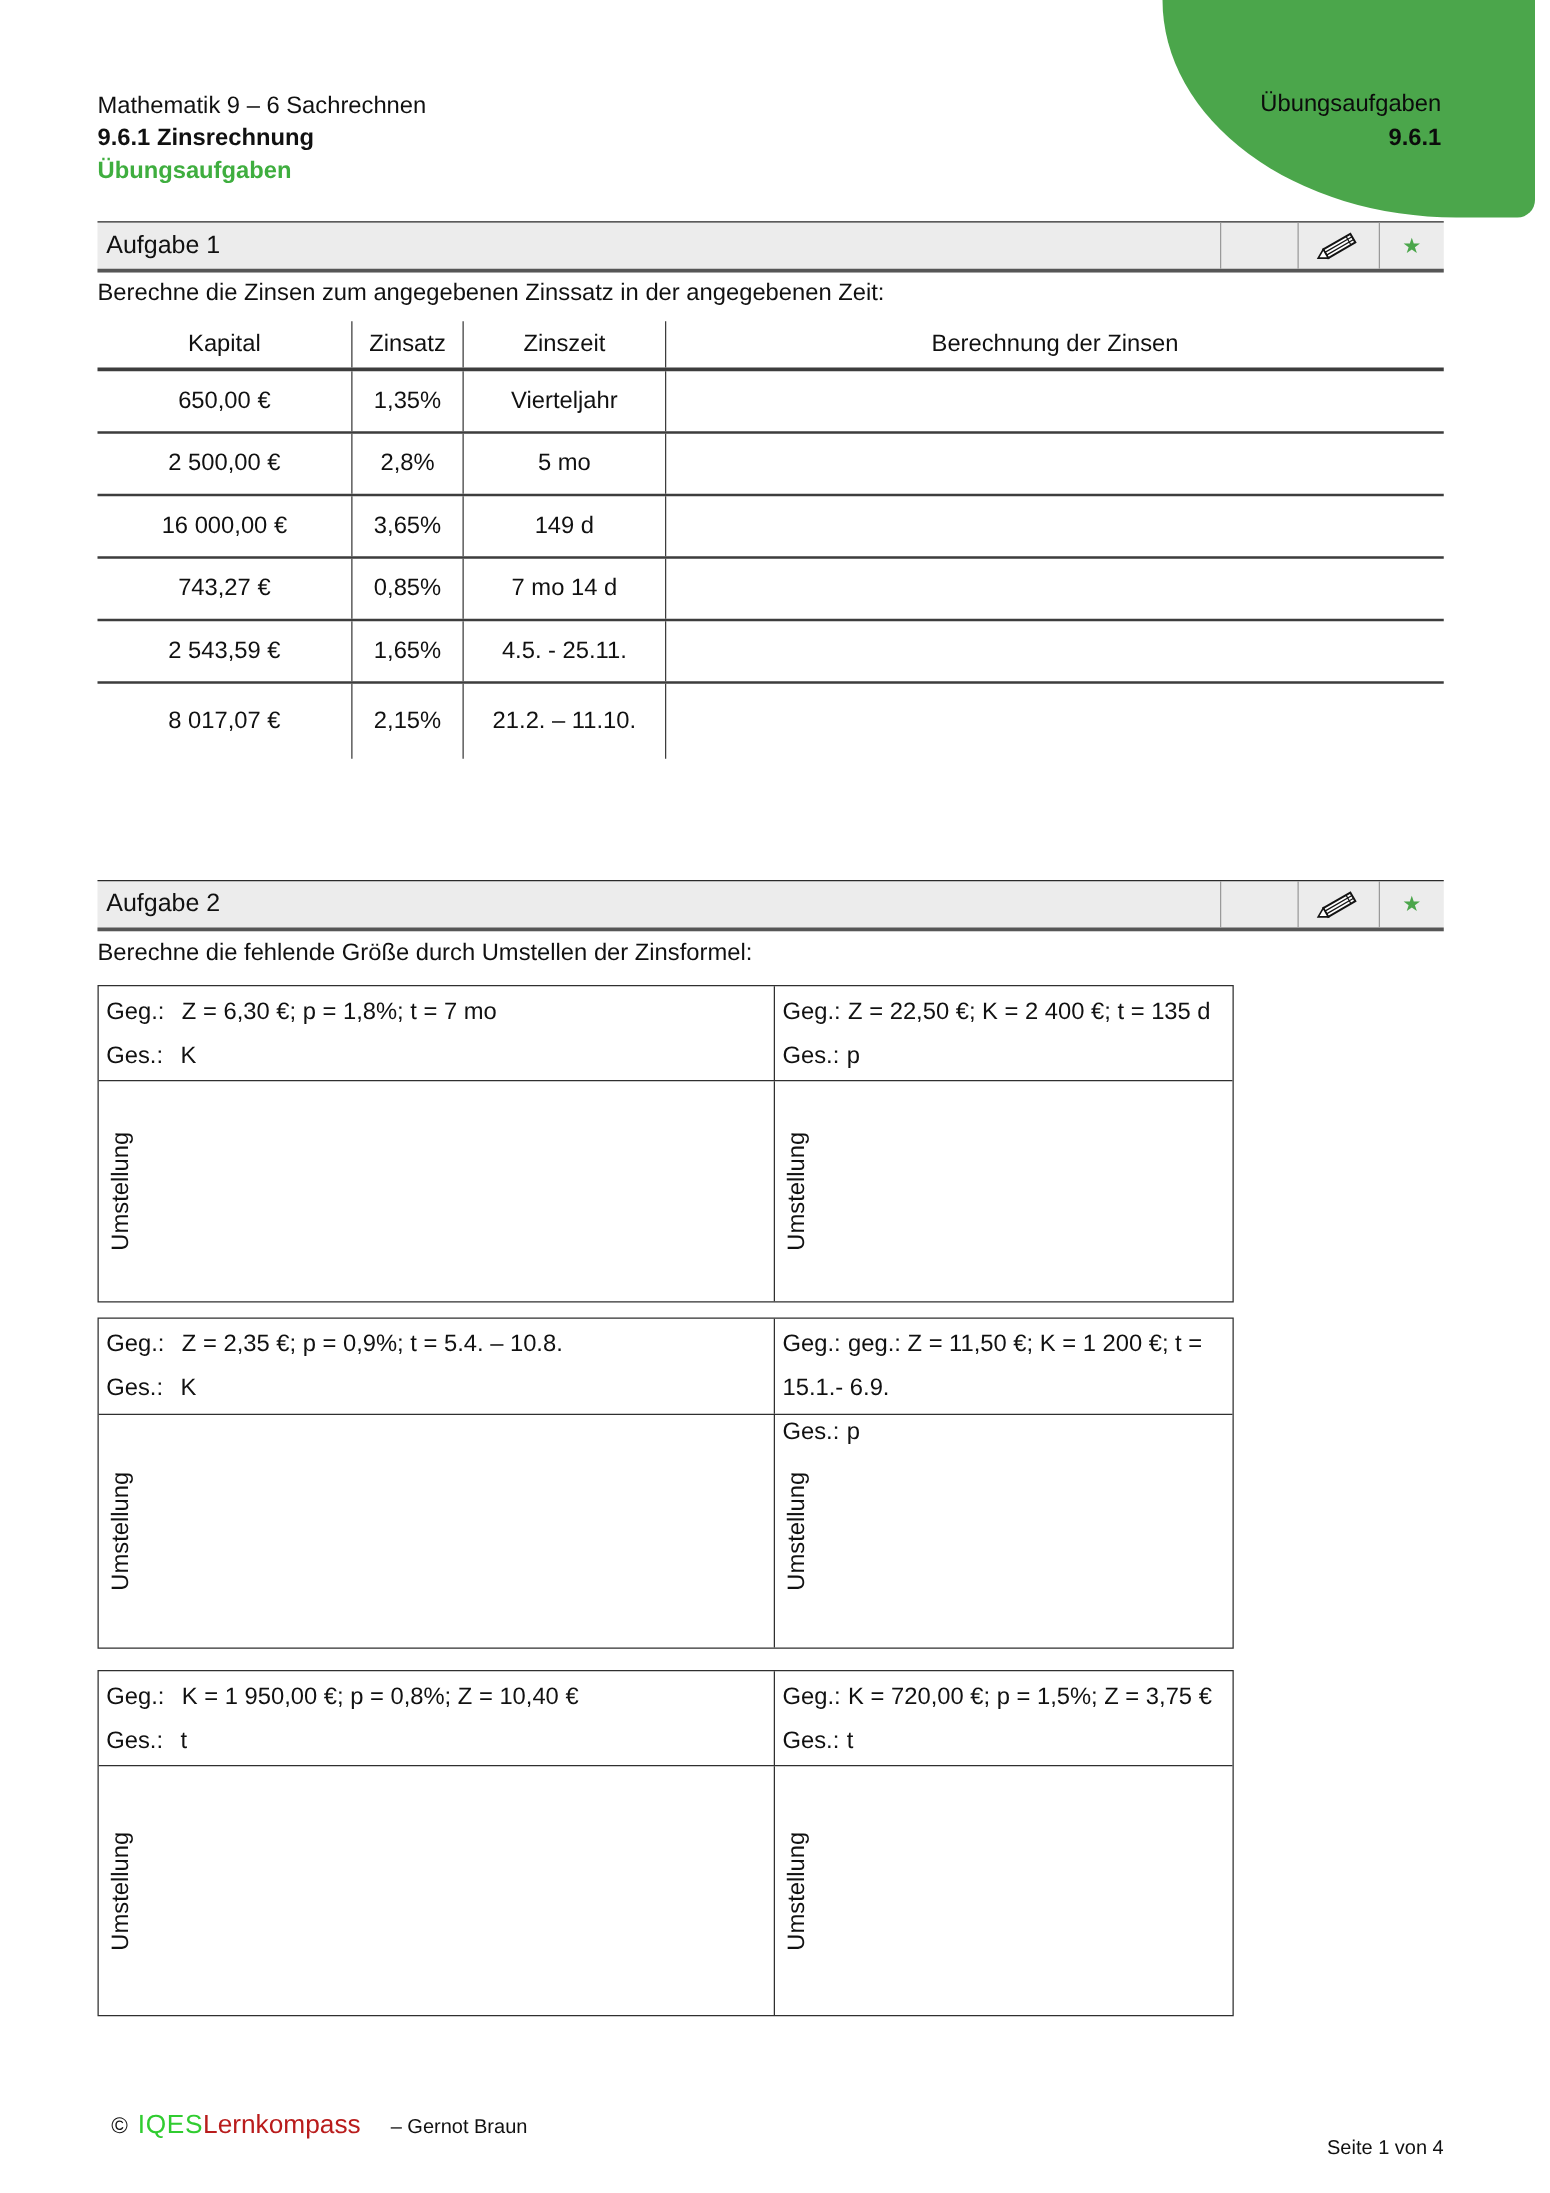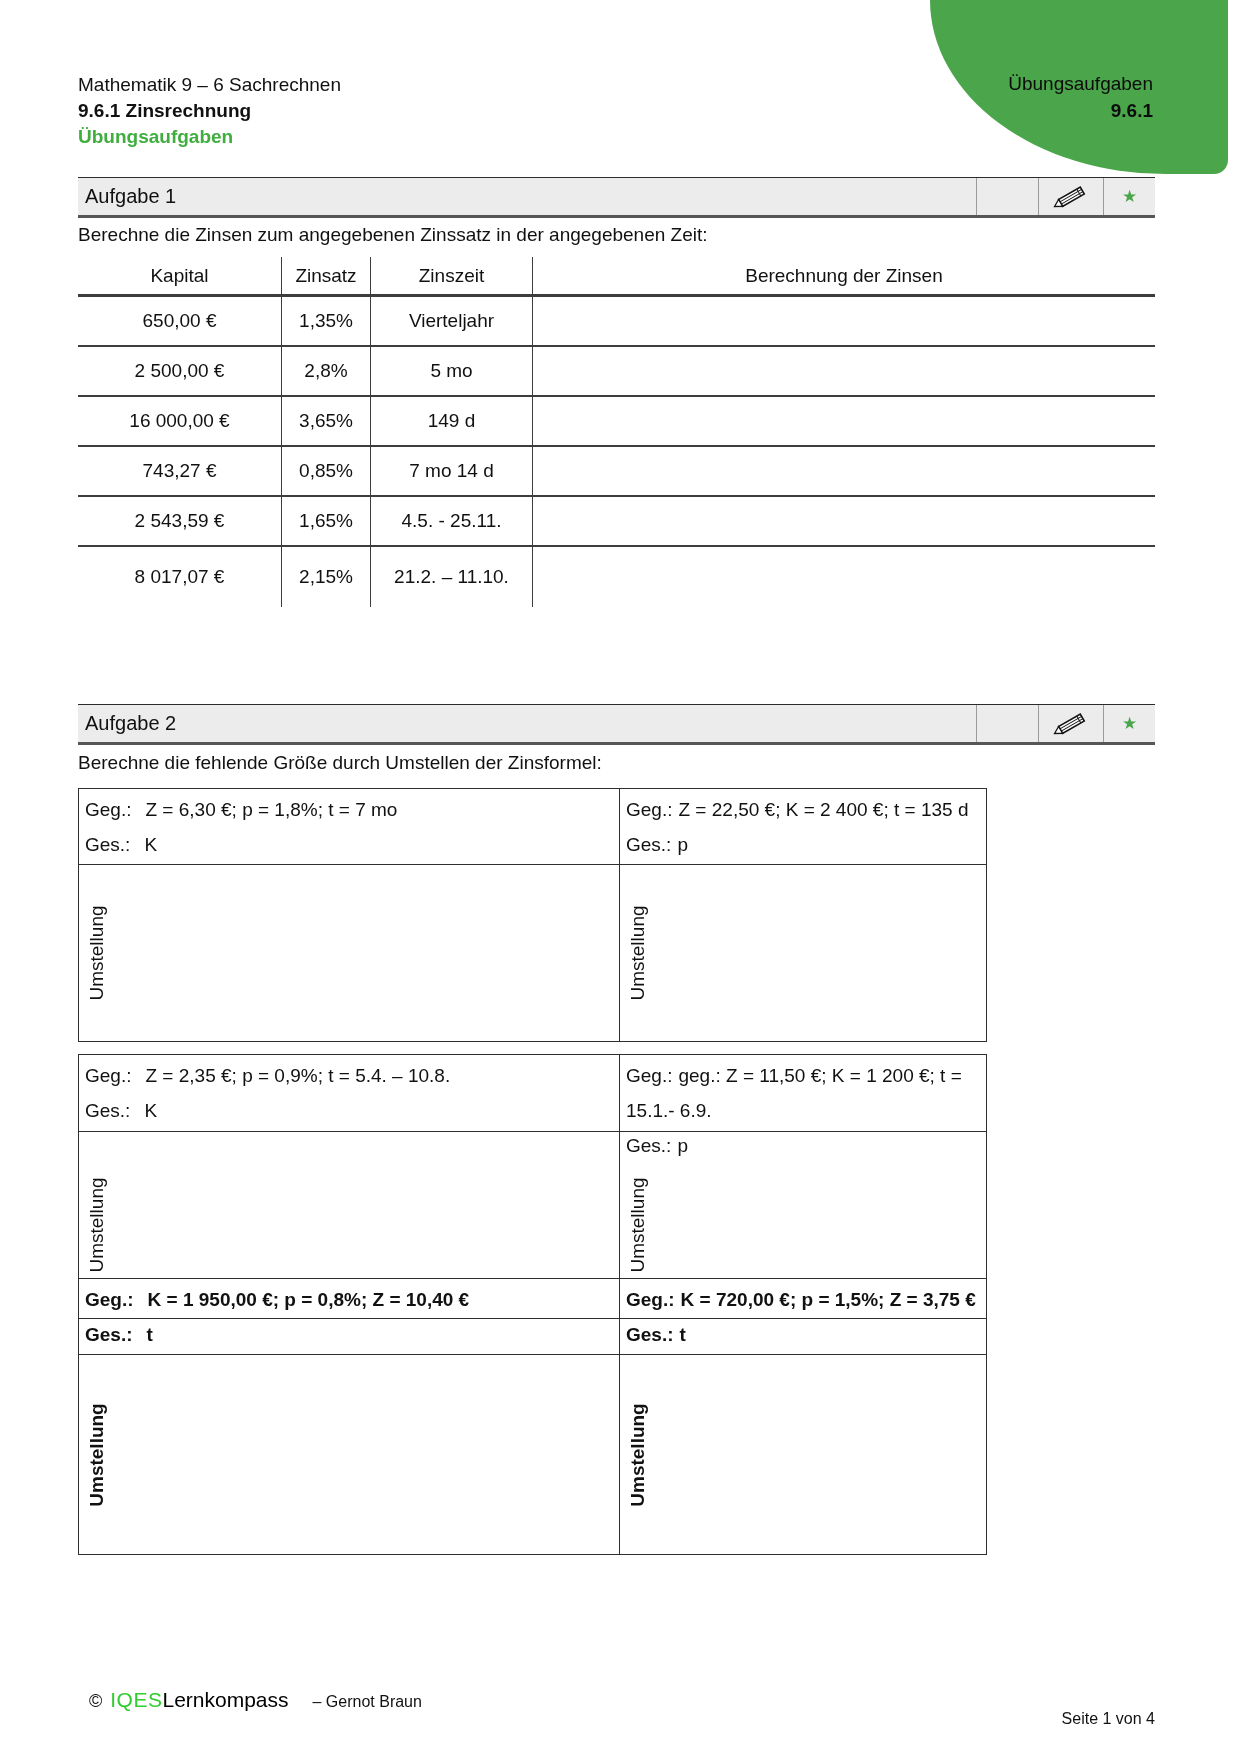--- a/index.html
+++ b/index.html
@@ -61,21 +61,21 @@
   .val-narrow{margin-left:6px;}
   .umst-label{
     position:absolute; left:7px; top:50%;
     writing-mode:vertical-rl; transform:translateY(-50%) rotate(180deg);
     font-size:19px; white-space:nowrap;
   }
   
   .footer-left{position:absolute; left:89px; top:1688px; display:flex; align-items:baseline;}
   .footer-left .copy{font-size:18px; margin-right:8px;}
   .footer-left .iqes{font-size:21px; color:#30cc30; letter-spacing:0.5px;}
-  .footer-left .kompass{font-size:21px; color:#000000;}
+  .footer-left .kompass{font-size:21px; color:#b91c1c;}
   .footer-left .author{font-size:16px; margin-left:24px;}
   .footer-page{position:absolute; top:1710px; left:1035px; width:120px; text-align:right; font-size:16px;}
   .pencil-svg{display:block;}
 </style>
 </head>
 <body>
 
 <div class="page">
 
   <div class="corner">
@@ -213,21 +213,21 @@
     <div class="umst-row" style="height:186px;">
       <div class="pcell left">
         <div class="umst-label">Umstellung</div>
       </div>
       <div class="pcell right">
         <div class="umst-label">Umstellung</div>
       </div>
     </div>
   </div>
 
-  <div class="pblock" style="top:1278px;font-weight:bold;">
+  <div class="pblock" style="top:1336px;">
     <div class="geg-row" style="height:76px;">
       <div class="pcell left">
         <div><span class="lbl">Geg.:</span><span class="val-wide">K = 1 950,00 €; p = 0,8%; Z = 10,40 €</span></div>
         <div><span class="lbl">Ges.:</span><span class="val-wide">t</span></div>
       </div>
       <div class="pcell right">
         <div><span class="lbl">Geg.:</span><span class="val-narrow">K = 720,00 €; p = 1,5%; Z = 3,75 €</span></div>
         <div><span class="lbl">Ges.:</span><span class="val-narrow">t</span></div>
       </div>
     </div>

